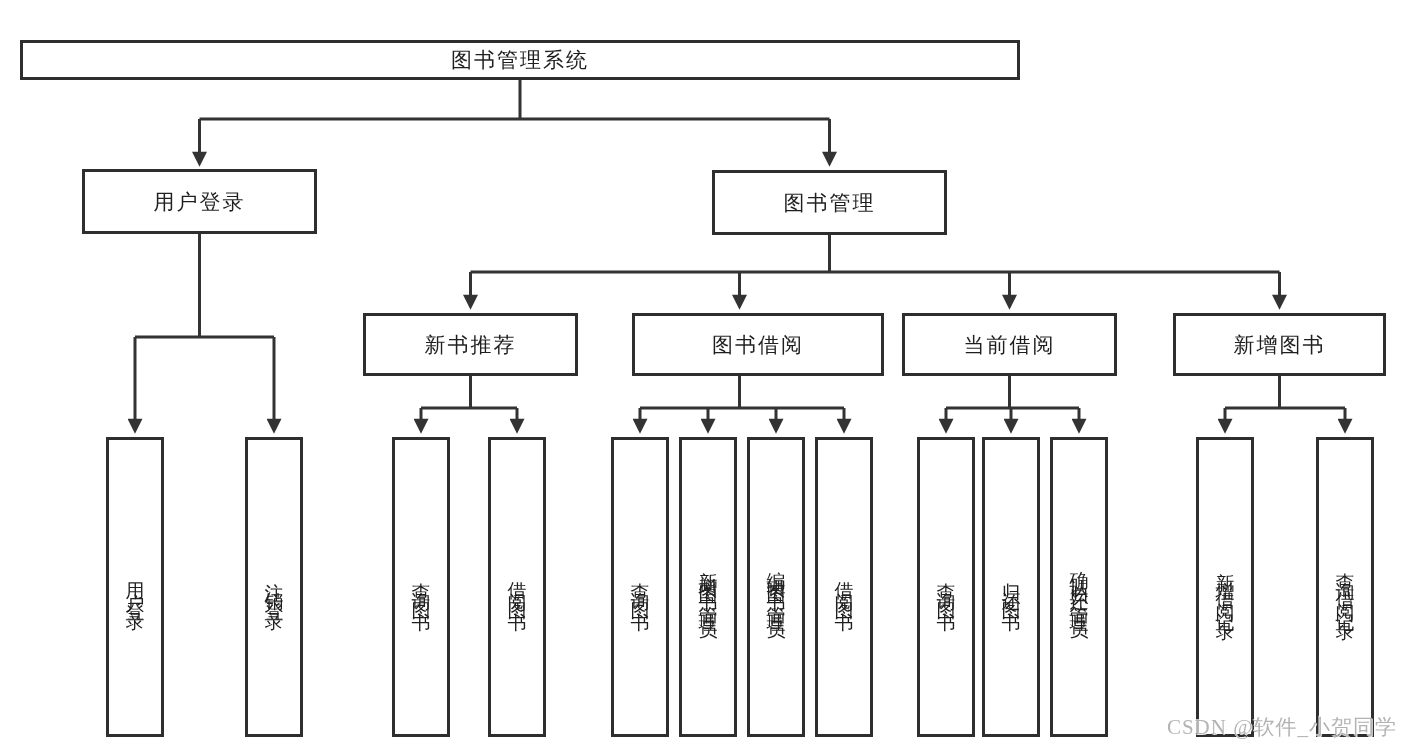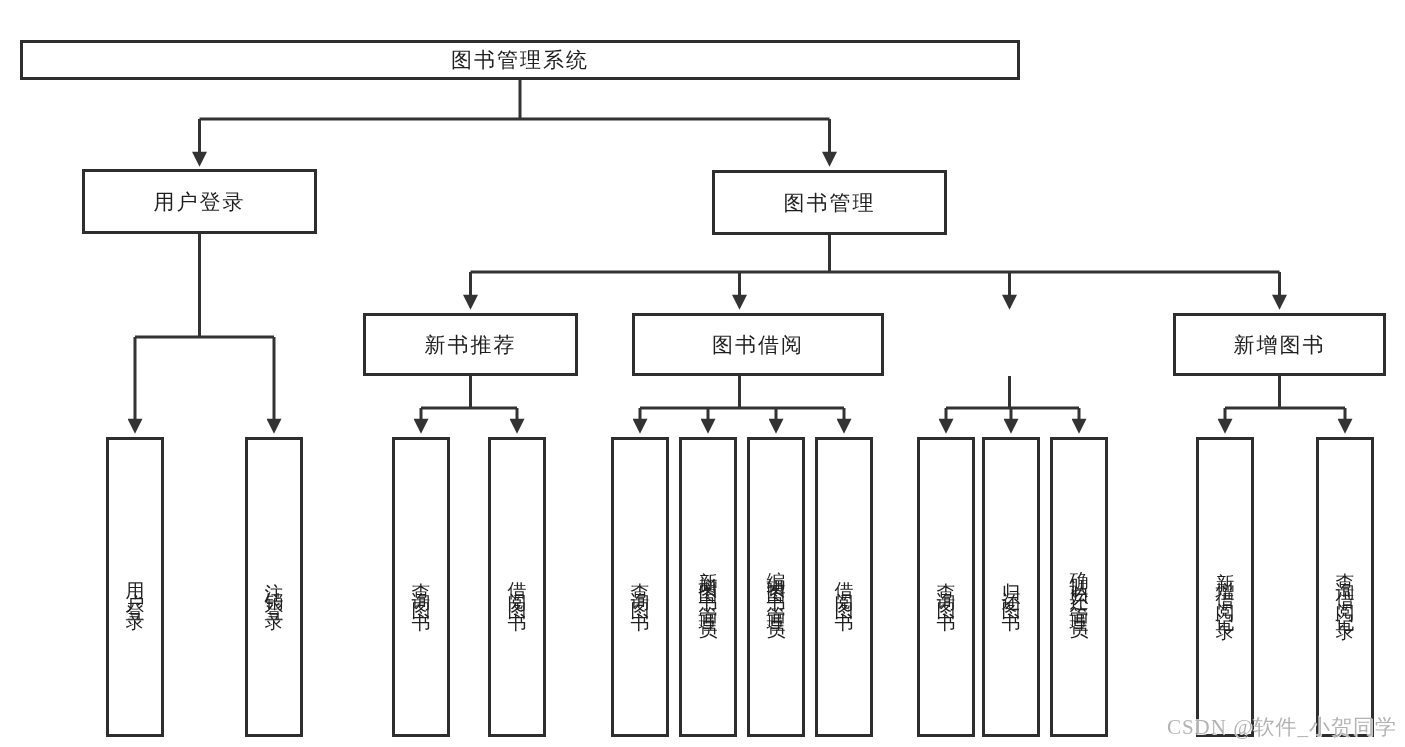--- a/index.html
+++ b/index.html
@@ -109,20 +109,21 @@
     <path d="M1345 408 V430" marker-end="url(#arrow)"></path>
   </svg>
 
   <div class="node" style="left:20px; top:13px; width:1000px; height:40px;margin-top:27px;">图书管理系统</div>
 
   <div class="node" style="left:82px; top:169px; width:235px; height:65px;">用户登录</div>
   <div class="node" style="left:363px; top:313px; width:215px; height:63px;">新书推荐</div>
 
   <div class="node" style="left:712px; top:170px; width:235px; height:65px;">图书管理</div>
   <div class="node" style="left:632px; top:313px; width:252px; height:63px;">图书借阅</div>
+  <div class="node" style="left:902px; top:313px; width:215px; height:63px;">当前借阅</div>
   <div class="node" style="left:1173px; top:313px; width:213px; height:63px;">新增图书</div>
 
   <div class="node leaf" style="left:106px; top:437px; width:58px; height:300px;">
     <span class="vtext">用户登录</span>
   </div>
   <div class="node leaf" style="left:245px; top:437px; width:58px; height:300px;">
     <span class="vtext">注销登录</span>
   </div>
 
   <div class="node leaf" style="left:392px; top:437px; width:58px; height:300px;">

